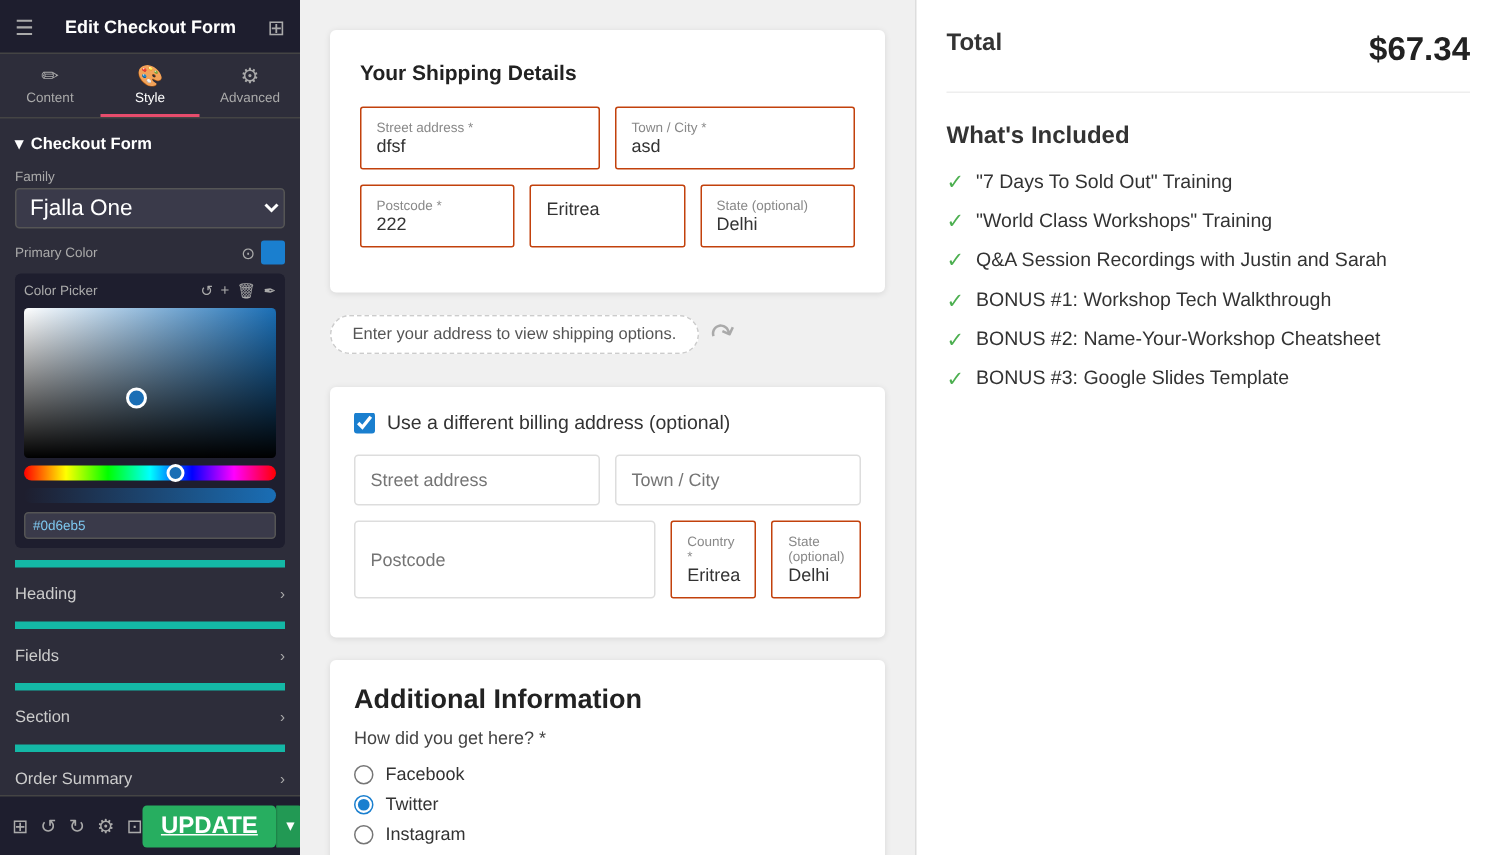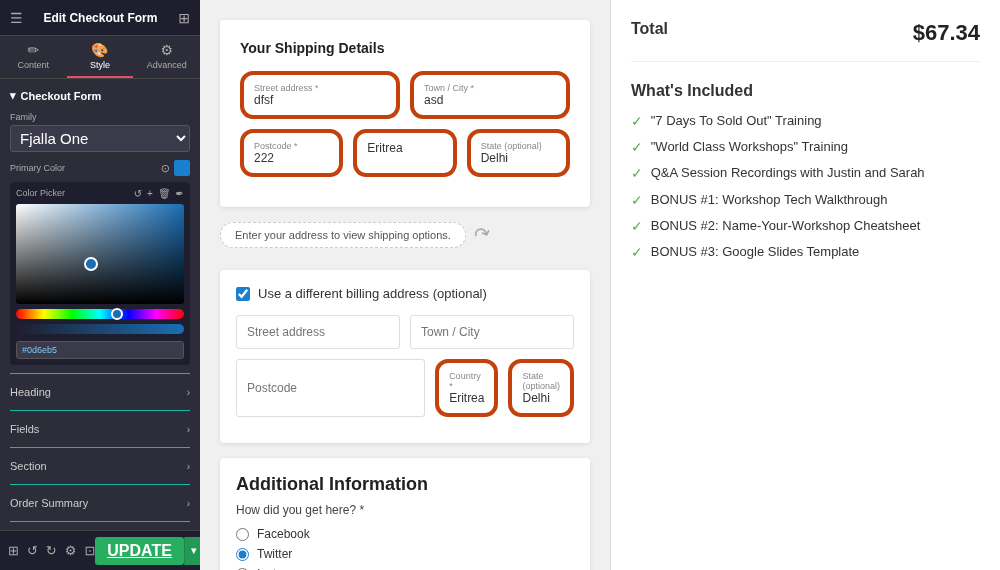--- a/index.html
+++ b/index.html
@@ -195,21 +195,21 @@
       width: 100%;
       background: #3a3a4a;
       border: 1px solid #555;
       color: #7ec8f0;
       font-size: 9px;
       padding: 3px 5px;
       border-radius: 3px;
     }
 
     .sidebar-section {
-      border-top: 1px solid #14b8a6;
+      border-top: 5px solid #14b8a6;
       padding: 8px 0;
     }
     .sidebar-section-header {
       display: flex;
       align-items: center;
       justify-content: space-between;
       cursor: pointer;
       padding: 4px 0;
       color: #ccc;
       font-size: 11px;
@@ -276,22 +276,22 @@
       margin-bottom: 15px;
     }
 
     .form-row {
       display: flex;
       gap: 10px;
       margin-bottom: 10px;
     }
     .form-field {
       flex: 1;
-      border: 4px solid #c2410c;
-      border-radius: 13px;
+      border: 1px solid #c2410c;
+      border-radius: 2px;
       padding: 8px 10px;
       font-size: 12px;
       color: #333;
       position: relative;
     }
     .form-field-label {
       font-size: 9px;
       color: #888;
       display: block;
     }

